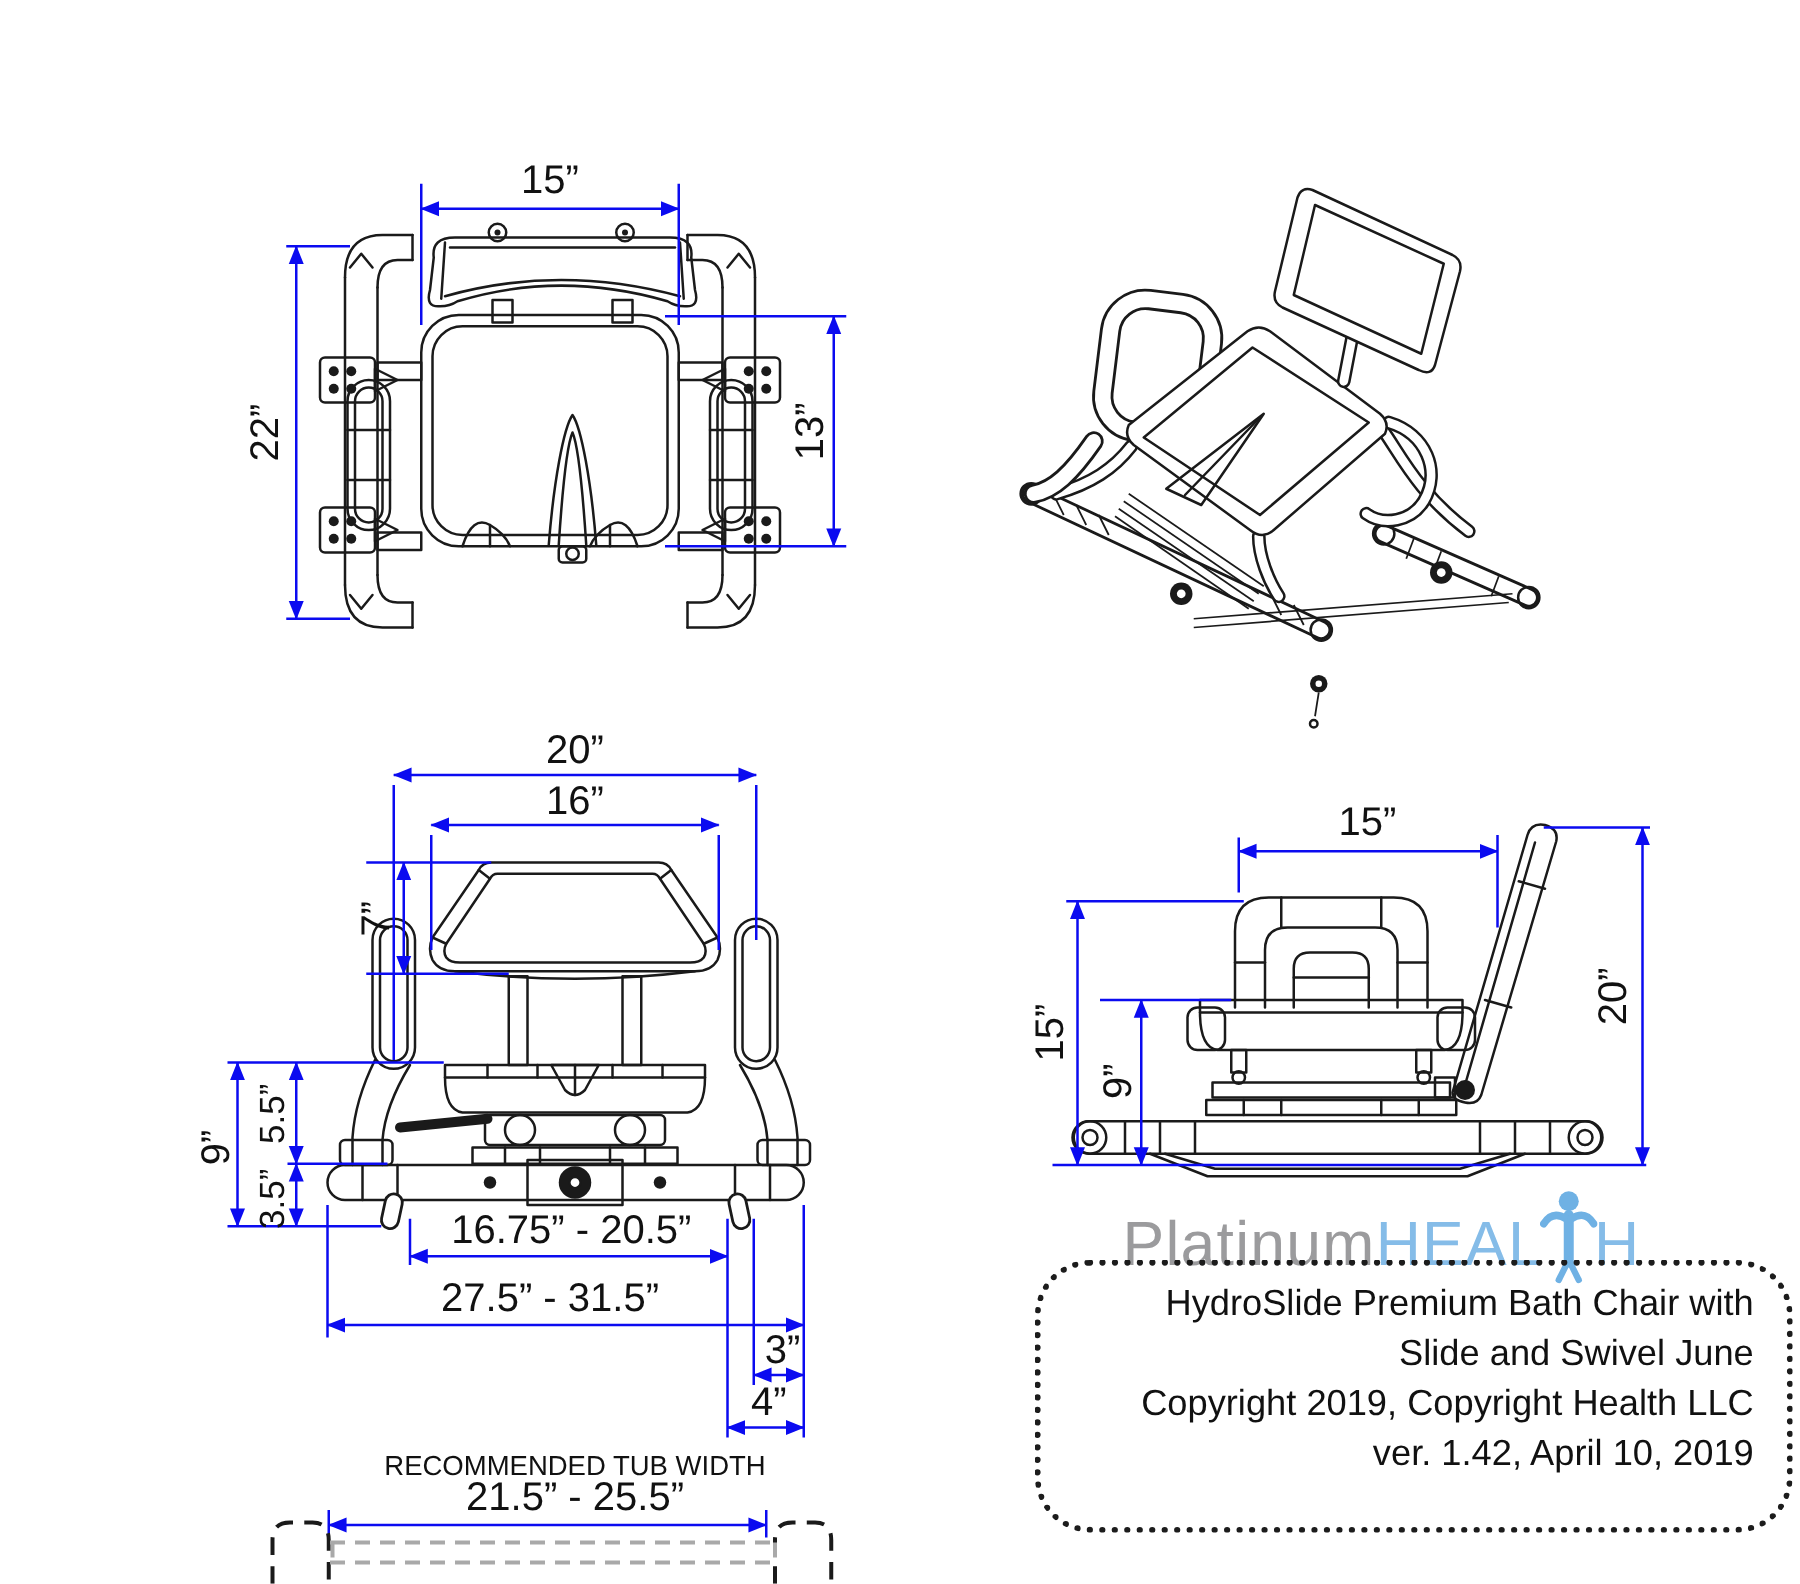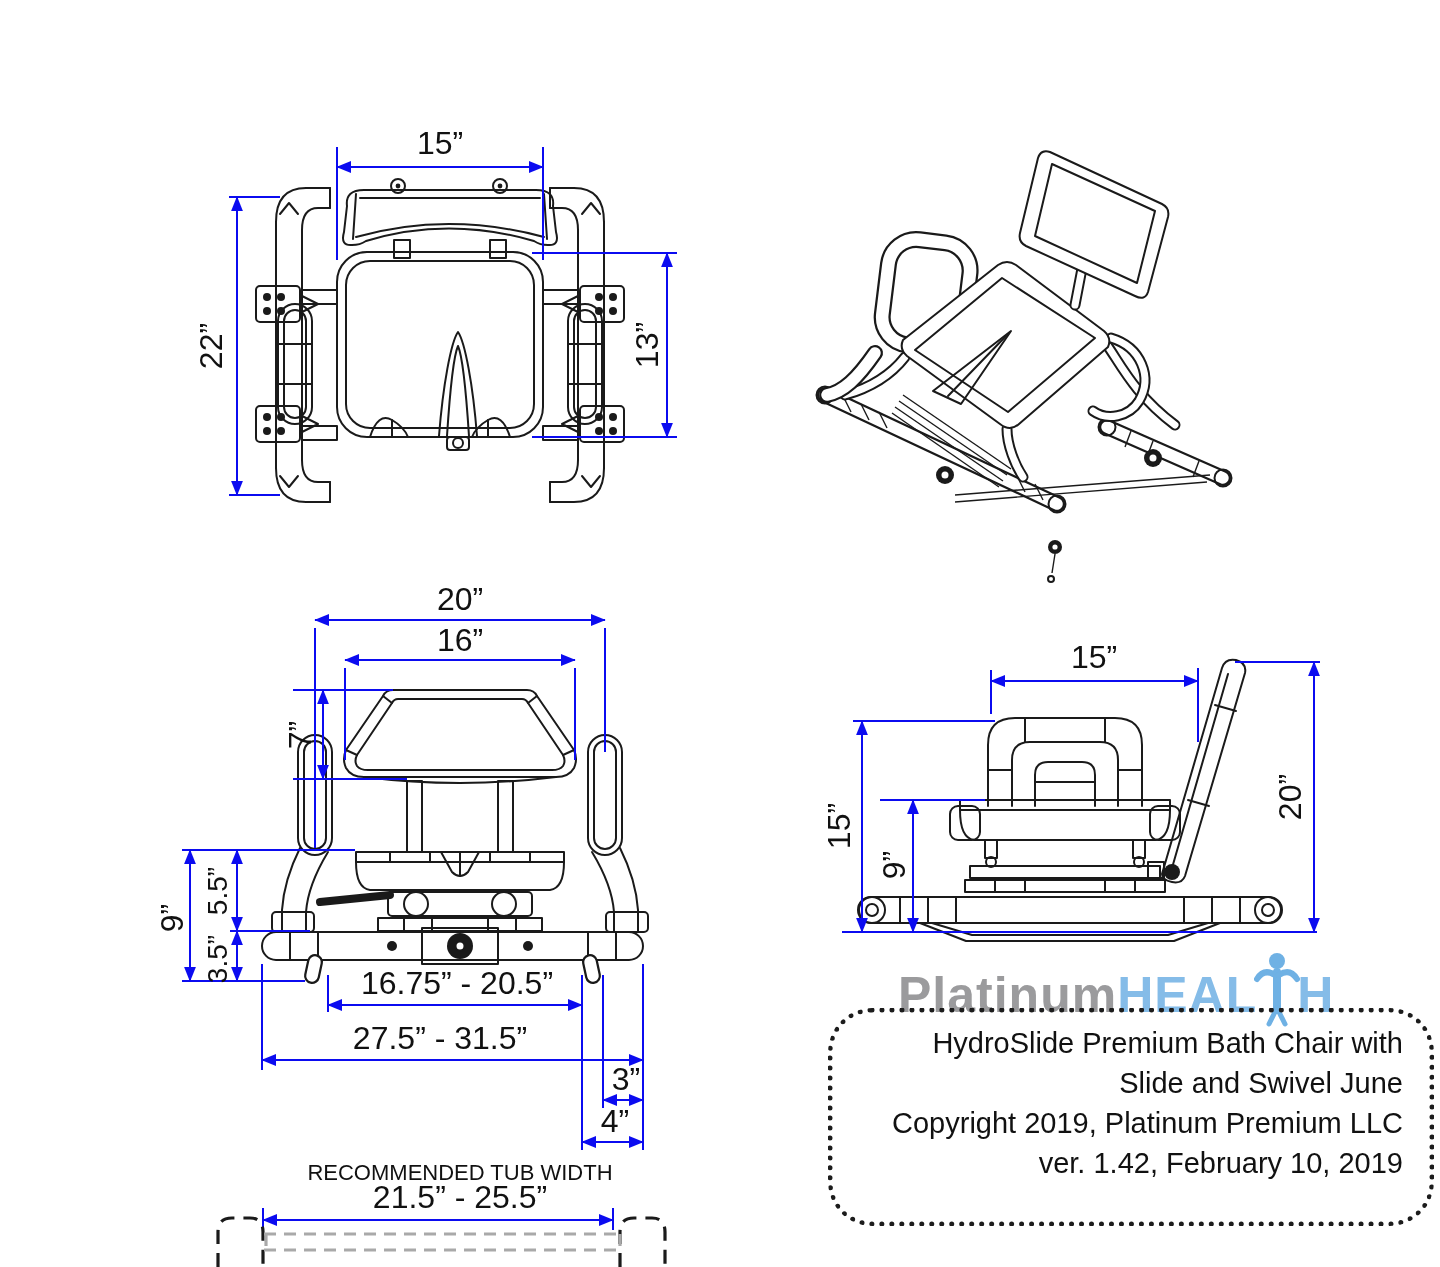--- a/index.html
+++ b/index.html
@@ -18,22 +18,22 @@
   .tubeIn{fill:none;stroke:#fff;stroke-width:12.5;stroke-linecap:round;}
   .tA{fill:none;stroke:#1a1a1a;stroke-width:16;stroke-linecap:round;}
   .tB{fill:none;stroke:#fff;stroke-width:11.5;stroke-linecap:round;}
   .tA2{fill:none;stroke:#1a1a1a;stroke-width:11;stroke-linecap:round;}
   .tB2{fill:none;stroke:#fff;stroke-width:7;stroke-linecap:round;}
   .dashBlack{stroke:#1a1a1a;fill:none;stroke-width:3.2;stroke-dasharray:14 9;}
   .dashGray{stroke:#a9a9a9;fill:none;stroke-width:3.2;stroke-dasharray:12 8;}
   
   .logo{left:898px;top:952px;height:76px;display:flex;align-items:flex-start;
         font-size:50px;letter-spacing:1px;white-space:nowrap;}
-  .logo .w1{color:#9b9b9d;font-weight:700;padding-top:14px;}
-  .logo .w2,.logo .w3{color:#85bce8;font-weight:700;padding-top:14px;}
+  .logo .w1{color:#9b9b9d;font-weight:400;padding-top:14px;}
+  .logo .w2,.logo .w3{color:#85bce8;font-weight:400;padding-top:14px;}
   .logo svg{display:block;margin:0 -3px;}
   
   .infobox{left:828px;top:1008px;width:606px;height:218px;border:5px dotted #1c1c1c;
            border-radius:44px;box-sizing:border-box;padding:10px 26px 0 20px;
            text-align:right;color:#111;font-size:29px;line-height:40px;}
 </style>
 </head>
 <body>
 
 <svg class="abs" style="left:180px;top:90px" width="560" height="470" viewBox="0 0 560 470">
@@ -433,15 +433,15 @@
     <path d="M43,27 Q36,16 25,23" stroke="#6fb1e4" stroke-width="6" stroke-linecap="round" fill="none"></path>
     <path d="M23,56 L15,72" stroke="#6fb1e4" stroke-width="5" stroke-linecap="round" fill="none"></path>
     <path d="M23,56 L31,72" stroke="#6fb1e4" stroke-width="5" stroke-linecap="round" fill="none"></path>
   </svg>
   <span class="w3">H</span>
 </div>
 
 <div class="abs infobox">
   <div>HydroSlide Premium Bath Chair with</div>
   <div>Slide and Swivel June</div>
-  <div>Copyright 2019, Platinum Premium LLC</div>
-  <div>ver. 1.42, February 10, 2019</div>
+  <div>Copyright 2019, Copyright Health LLC</div>
+  <div>ver. 1.42, April 10, 2019</div>
 </div>
 
 </body></html>

